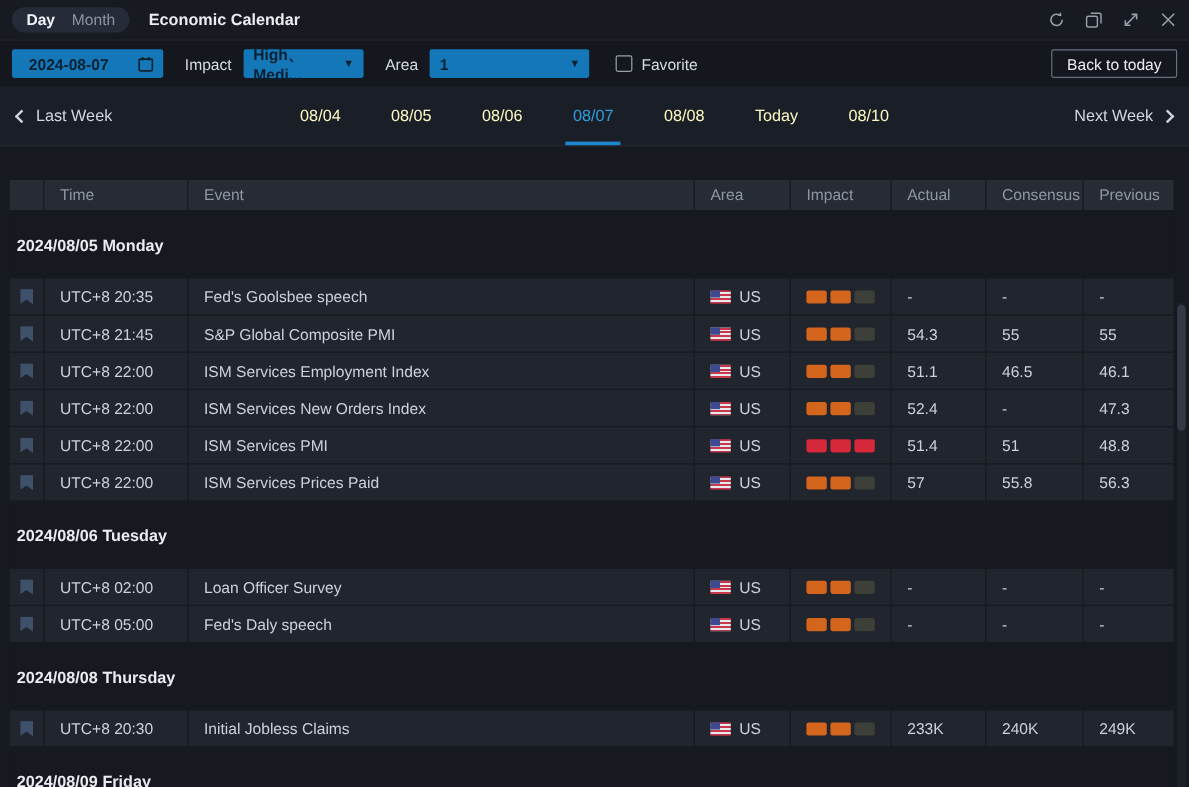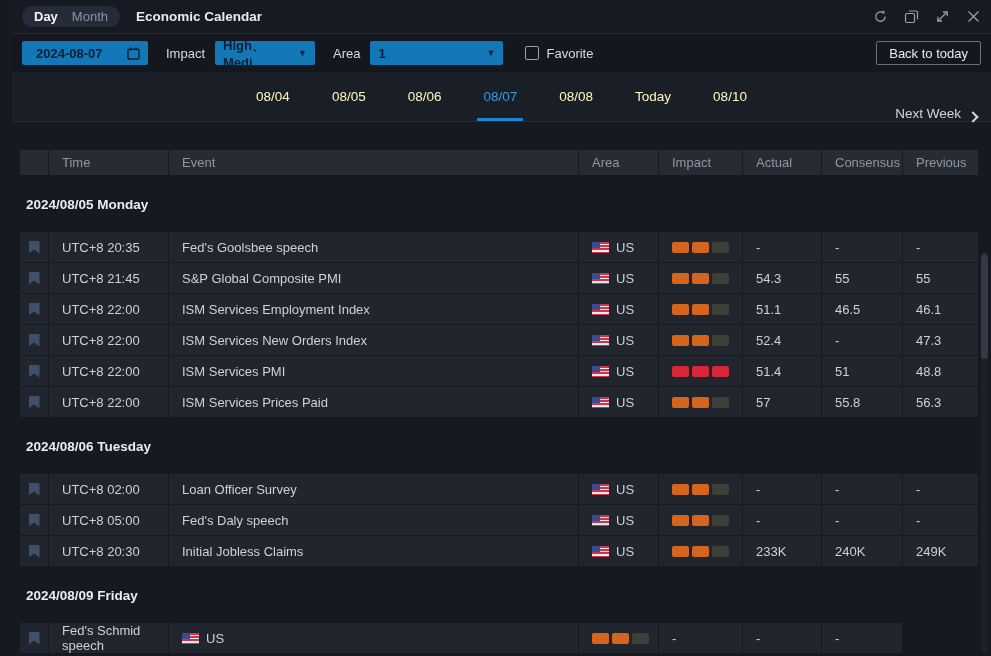--- a/index.html
+++ b/index.html
@@ -1,20 +1,20 @@
 <!DOCTYPE html>
 <html style="--accent: #1478b8; --impact-med: #d4651c; --impact-high: #d5283a; --seg-empty: #3c4038;"><head>
 <meta charset="utf-8">
 <style>
   * { margin:0; padding:0; box-sizing:border-box; }
   html,body { background:#0d0f13; }
   body { font-family:"Liberation Sans","DejaVu Sans",sans-serif; }
   .app {
     position:relative; width:991px; height:656px; background:#16191f;
-    color:#d7dbe2; overflow:hidden; font-size:13px;padding-left:12px;
+    color:#d7dbe2; overflow:hidden; font-size:13px;
   }
   
   .topbar { height:34px; display:flex; align-items:center; padding:0 10px;
             background:#171a21; border-bottom:1px solid #23272f; }
   .mode-pill { display:flex; align-items:center; background:#262b3a; border-radius:999px;
                padding:3px 12px; gap:14px; }
   .mode-tab { font-size:13px; color:#8b93a4; cursor:pointer; }
   .mode-tab.active { color:#f2f4f8; font-weight:bold; }
   .win-title { margin-left:16px; font-weight:bold; color:#e9ecf1; font-size:13.5px; }
   .win-controls { margin-left:auto; display:flex; align-items:center; gap:16px; }
@@ -39,21 +39,21 @@
               background:transparent; }
   .btn-back { margin-left:auto; height:24px; padding:0 12px; background:transparent;
               border:1px solid #667082; border-radius:2px; color:#e9ecf1; font-size:13px;
               display:flex; align-items:center; cursor:pointer; }
   
   .weeknav { position:relative; height:50px; background:#1a1e26;
              border-bottom:1px solid #262b33; display:flex; align-items:center;
              justify-content:center; }
   .wk-side { position:absolute; top:0; height:100%; display:flex; align-items:center;
              gap:8px; color:#d2d7df; cursor:pointer; font-size:13.5px; }
-  .wk-prev { left:14px; } .wk-next { right:14px;align-items:flex-end; }
+  .wk-prev { left:14px; } .wk-next { right:14px; }
   .chev { width:8px; height:8px; border-left:2px solid #cfd4dc; border-bottom:2px solid #cfd4dc;
           display:inline-block; }
   .chev.left  { transform:rotate(45deg); }
   .chev.right { transform:rotate(-135deg); }
   .day-tabs { display:flex; gap:30px; height:100%; align-items:stretch; }
   .day-tab { position:relative; display:flex; align-items:center; padding:0 6px;
              color:#fef9c3; cursor:pointer; font-size:13.5px; }
   .day-tab.selected { color:#2f9fe0; }
   .day-tab.selected::after { content:""; position:absolute; left:0; right:0; bottom:0;
              height:3px; background:#1c86cc; }
@@ -153,20 +153,24 @@
       <span class="caret">▼</span>
     </div>
     <div class="fav">
       <span class="checkbox"></span>
       <span>Favorite</span>
     </div>
     <div class="btn-back">Back to today</div>
   </div>
 
   <div class="weeknav">
+    <div class="wk-side wk-prev">
+      <span class="chev left"></span>
+      <span>Last Week</span>
+    </div>
     <div class="day-tabs">
         <div class="day-tab">08/04</div>
         <div class="day-tab">08/05</div>
         <div class="day-tab">08/06</div>
         <div class="day-tab selected">08/07</div>
         <div class="day-tab">08/08</div>
         <div class="day-tab">Today</div>
         <div class="day-tab">08/10</div>
       </div>
     <div class="wk-side wk-next">
@@ -350,20 +354,21 @@
             <span class="impact-bars">
               <span class="seg med"></span>
               <span class="seg med"></span>
               <span class="seg"></span>
             </span>
           </div>
           <div>-</div>
           <div>-</div>
           <div>-</div>
         </div>
+        <div class="group-band">2024/08/08 Thursday</div>
         <div class="grid trow">
           <div class="cell-bm">
             <span class="bm-icon"></span>
           </div>
           <div class="cell-time">UTC+8 20:30</div>
           <div class="cell-event">Initial Jobless Claims</div>
           <div class="cell-area">
             <span class="flag"></span>
             <span>US</span>
           </div>

